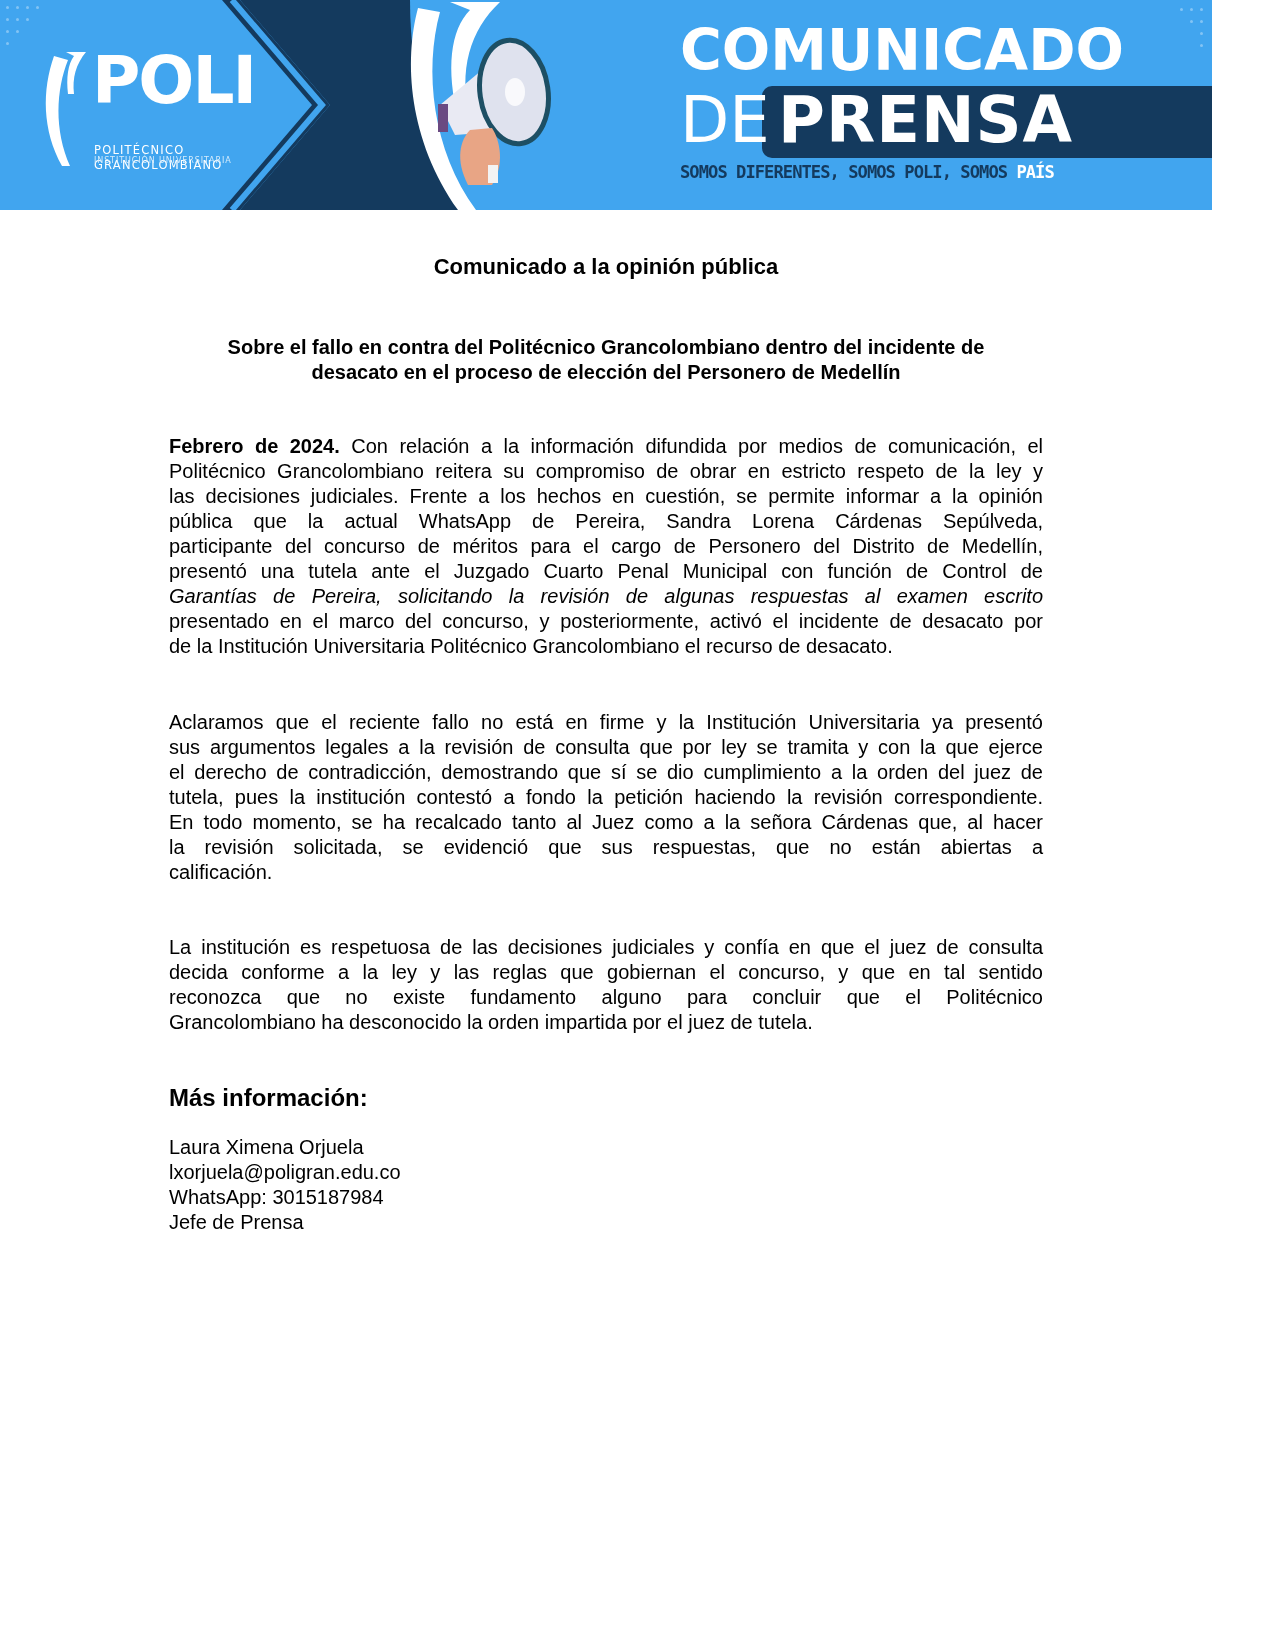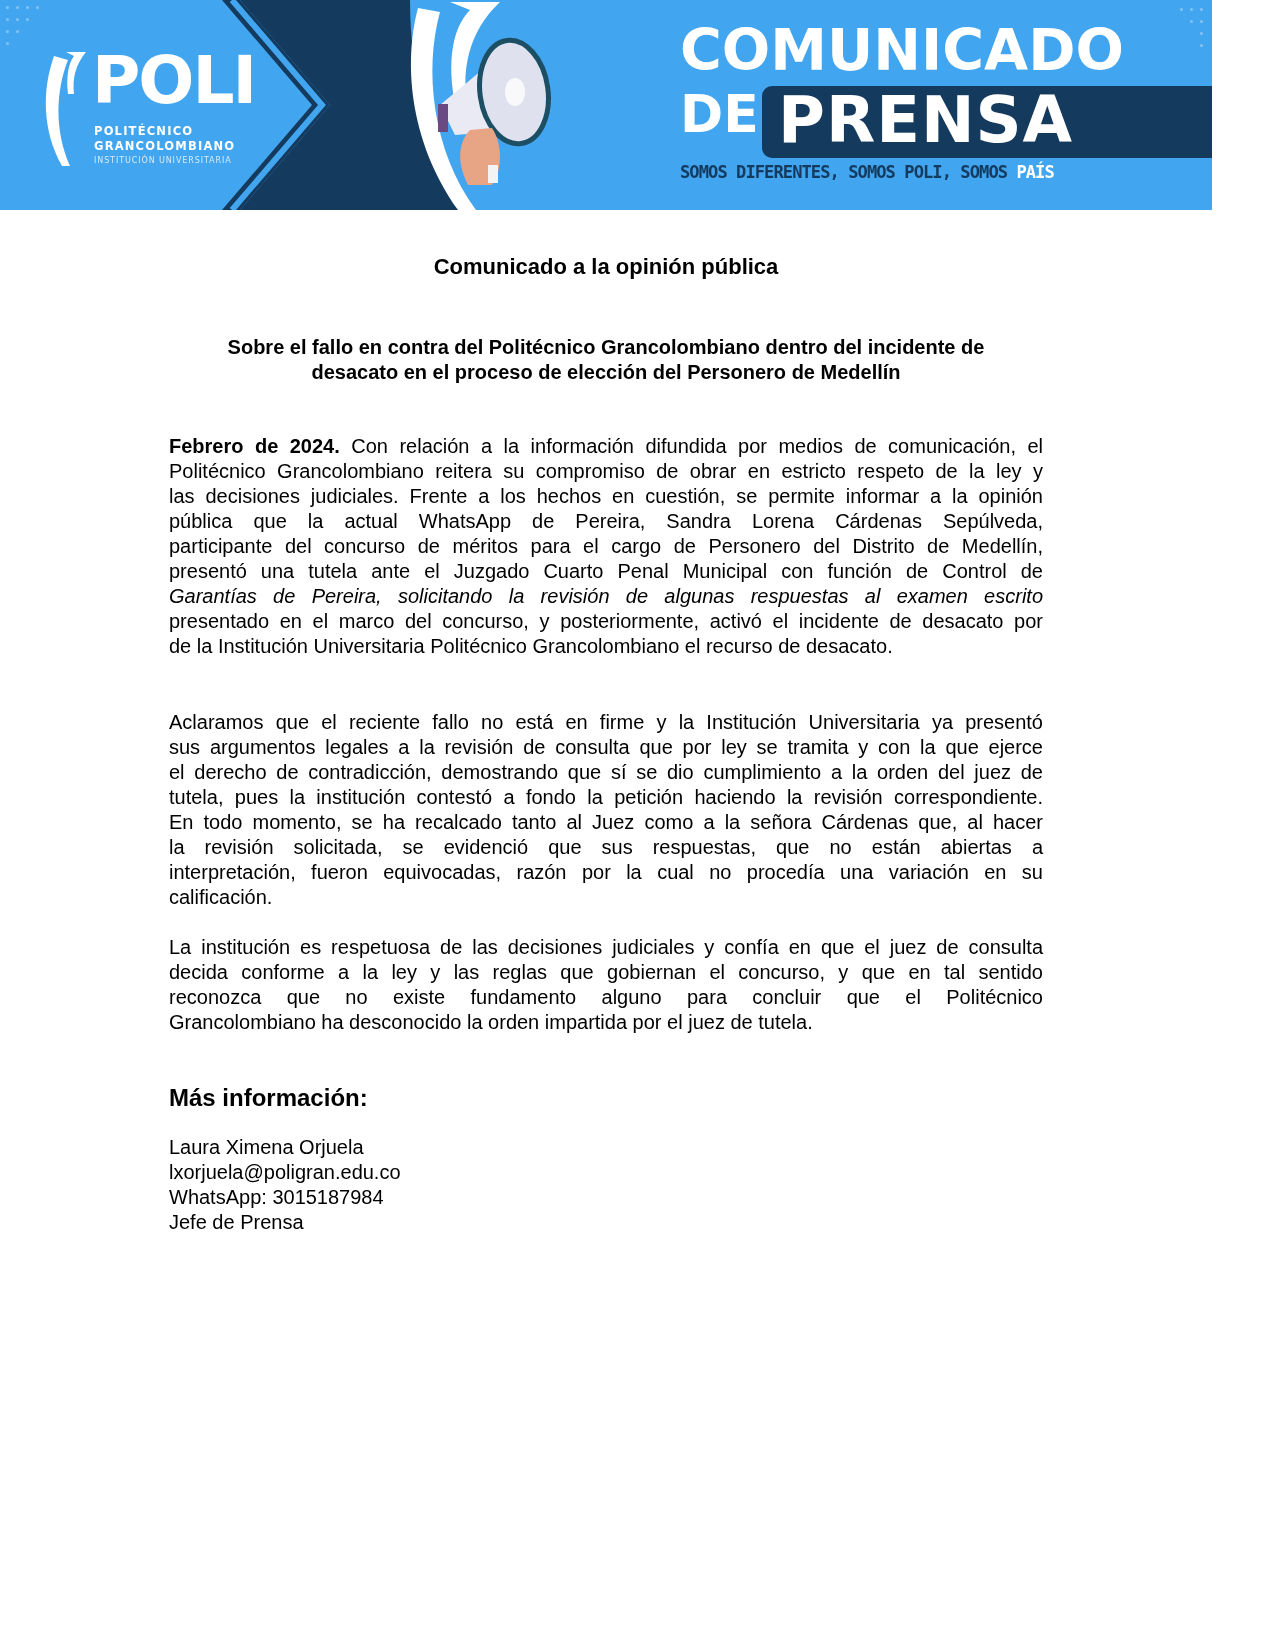--- a/index.html
+++ b/index.html
@@ -6,28 +6,28 @@
   body { width: 1275px; height: 1650px; position: relative; overflow: hidden; font-family: "Liberation Sans", sans-serif; color: #000; }
 
   
   .banner { position: absolute; left: 0; top: 0; width: 1212px; height: 210px; background: #41a5ef; overflow: hidden; }
   .banner svg.bg { position: absolute; left: 0; top: 0; }
   .dots { position: absolute; }
   .dots span { position: absolute; width: 3px; height: 3px; border-radius: 50%; background: rgba(255,255,255,0.35); }
 
   .logo { position: absolute; left: 40px; top: 48px; width: 220px; height: 130px; }
   .logo-word { position: absolute; left: 52px; top: 0px; font-family: "DejaVu Sans", sans-serif; font-weight: bold; font-size: 66px; color: #fff; letter-spacing: -2px; line-height: 1; }
-  .logo-sub1, .logo-sub2 { position: absolute; left: 54px; font-family: "DejaVu Sans", sans-serif; font-weight: bold; color: #fff; font-size: 11.5px; letter-spacing: 1.2px; line-height: 1; }
+  .logo-sub1, .logo-sub2 { position: absolute; left: 54px; font-family: "DejaVu Sans", sans-serif; font-weight: normal; color: #fff; font-size: 11.5px; letter-spacing: 1.2px; line-height: 1; margin-top: 19px; }
   .logo-sub1 { top: 78px; }
   .logo-sub2 { top: 93px; }
   .logo-sub3 { position: absolute; left: 54px; top: 109px; font-family: "DejaVu Sans", sans-serif; color: #d5ecfc; font-size: 8px; letter-spacing: 0.9px; line-height: 1; }
 
   .title-1 { position: absolute; left: 680px; top: 22px; font-family: "DejaVu Sans", sans-serif; font-weight: bold; font-size: 57px; color: #fff; letter-spacing: 0px; line-height: 1; }
   .title-pill { position: absolute; left: 762px; top: 86px; width: 460px; height: 72px; background: #143a5e; border-radius: 10px 0 0 10px; }
-  .title-2a { position: absolute; left: 680px; top: 88px; font-family: "DejaVu Sans", sans-serif; font-weight: bold; font-size: 52px; color: #fff; line-height: 1; }
+  .title-2a { position: absolute; left: 680px; top: 88px; font-family: "DejaVu Sans", sans-serif; font-weight: normal; font-size: 64px; color: #fff; line-height: 1; }
   .title-2b { position: absolute; left: 778px; top: 88px; font-family: "DejaVu Sans", sans-serif; font-weight: bold; font-size: 64px; color: #fff; line-height: 1; letter-spacing: 1px; }
   .tagline { position: absolute; left: 680px; top: 163px; font-family: "DejaVu Sans Mono", monospace; font-weight: bold; font-size: 18px; color: #143a5e; line-height: 1; letter-spacing: -1px; transform: scaleX(0.95); transform-origin: left; }
   .tagline .hl { color: #ffffff; }
 
   
   .doc-title { position: absolute; left: 0; width: 1212px; top: 254px; text-align: center; font-weight: bold; font-size: 22px; line-height: 26px; }
   .doc-subtitle { position: absolute; left: 170px; width: 872px; top: 335px; text-align: center; font-weight: bold; font-size: 20px; line-height: 25px; }
   .doc-subtitle div { white-space: nowrap; }
 
   .para { position: absolute; left: 169px; width: 874px; font-size: 20px; line-height: 25px; }
@@ -128,21 +128,20 @@
   <span class="line last">de la Institución Universitaria Politécnico Grancolombiano el recurso de desacato.</span>
 </div>
 
 <div class="para p2">
   <span class="line" style="white-space: nowrap; display: block; width: 874px; word-spacing: 0px;">Aclaramos que el reciente fallo no está en firme y la Institución Universitaria ya presentó</span>
   <span class="line" style="white-space: nowrap; display: block; width: 874px; word-spacing: 0px;">sus argumentos legales a la revisión de consulta que por ley se tramita y con la que ejerce</span>
   <span class="line" style="white-space: nowrap; display: block; width: 874px; word-spacing: 0px;">el derecho de contradicción, demostrando que sí se dio cumplimiento a la orden del juez de</span>
   <span class="line" style="white-space: nowrap; display: block; width: 874px; word-spacing: 0px;">tutela, pues la institución contestó a fondo la petición haciendo la revisión correspondiente.</span>
   <span class="line" style="white-space: nowrap; display: block; width: 874px; word-spacing: 0px;">En todo momento, se ha recalcado tanto al Juez como a la señora Cárdenas que, al hacer</span>
   <span class="line" style="white-space: nowrap; display: block; width: 874px; word-spacing: 0px;">la revisión solicitada, se evidenció que sus respuestas, que no están abiertas a</span>
-  <span class="line" style="white-space: nowrap; display: block; width: 874px; word-spacing: 0px;">interpretación, fueron equivocadas, razón por la cual no procedía una variación en su</span>
   <span class="line last">calificación.</span>
 </div>
 
 <div class="para p3">
   <span class="line" style="white-space: nowrap; display: block; width: 874px; word-spacing: 0px;">La institución es respetuosa de las decisiones judiciales y confía en que el juez de consulta</span>
   <span class="line" style="white-space: nowrap; display: block; width: 874px; word-spacing: 0px;">decida conforme a la ley y las reglas que gobiernan el concurso, y que en tal sentido</span>
   <span class="line" style="white-space: nowrap; display: block; width: 874px; word-spacing: 0px;">reconozca que no existe fundamento alguno para concluir que el Politécnico</span>
   <span class="line last">Grancolombiano ha desconocido la orden impartida por el juez de tutela.</span>
 </div>
 

